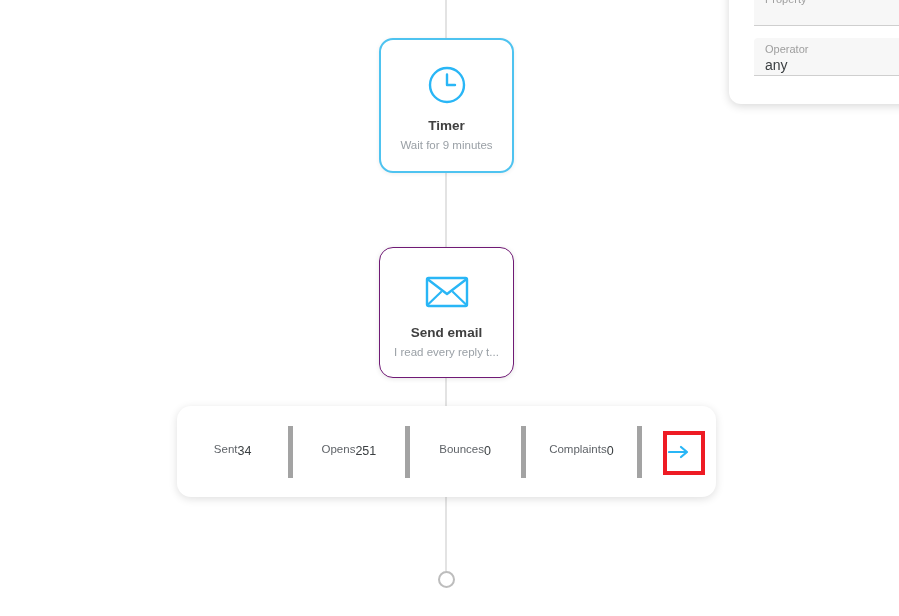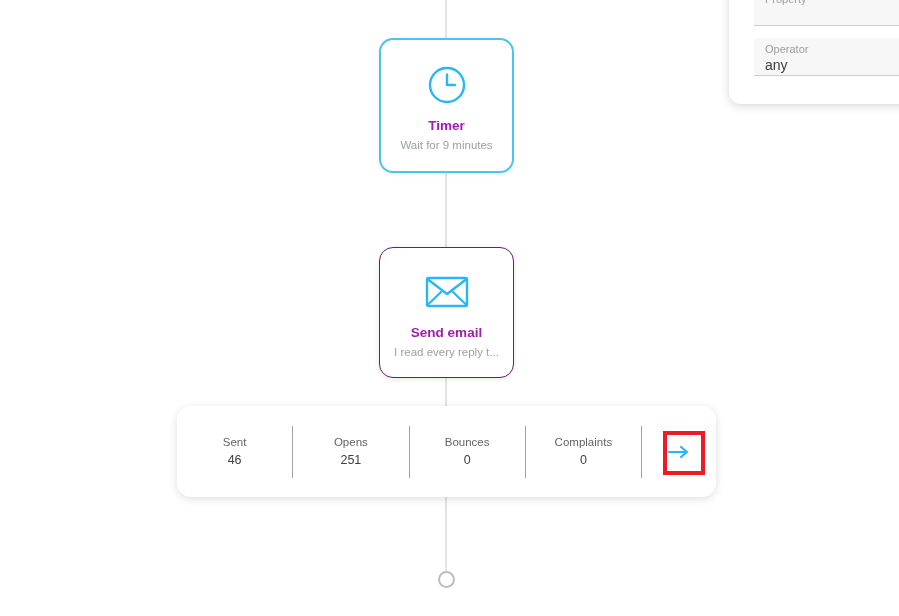--- a/index.html
+++ b/index.html
@@ -60,21 +60,21 @@
     height: 54px;
     display: flex;
     align-items: center;
     justify-content: center;
     margin-bottom: 6px;
   }
 
   .node-title {
     font-size: 13.5px;
     font-weight: bold;
-    color: #a21caf;
+    color: #404040;
     line-height: 1.2;
     margin-bottom: 5px;
   }
 
   .node-sub {
     font-size: 11.5px;
     color: #9aa0a6;
     line-height: 1.2;
     max-width: 118px;
     text-align: center;
@@ -91,24 +91,24 @@
     border-radius: 14px;
     box-shadow: 0 2px 9px rgba(0,0,0,0.13);
     display: flex;
     align-items: center;
   }
 
   .stat {
     flex: 1 1 0;
     height: 52px;
     display: flex;
-    flex-direction: column;
-    align-items: center;
-    justify-content: center;
-    border-right: 1px solid #a3a3a3;
+    flex-direction: row;
+    align-items: center;
+    justify-content: center;
+    border-right: 5px solid #a3a3a3;
   }
 
   .stat-label {
     font-size: 11.5px;
     color: #5f6368;
     line-height: 1.25;
     margin-bottom: 4px;
   }
 
   .stat-value {
@@ -225,21 +225,21 @@
         <path d="M41 29.5 L28 17" fill="none" stroke="#29b6f6" stroke-width="2.2" stroke-linecap="round"></path>
       </svg>
     </div>
     <div class="node-title">Send email</div>
     <div class="node-sub">I read every reply t...</div>
   </div>
 
   <div class="stats-card">
     <div class="stat">
       <div class="stat-label">Sent</div>
-      <div class="stat-value">46</div>
+      <div class="stat-value">34</div>
     </div>
     <div class="stat">
       <div class="stat-label">Opens</div>
       <div class="stat-value">251</div>
     </div>
     <div class="stat">
       <div class="stat-label">Bounces</div>
       <div class="stat-value">0</div>
     </div>
     <div class="stat">

